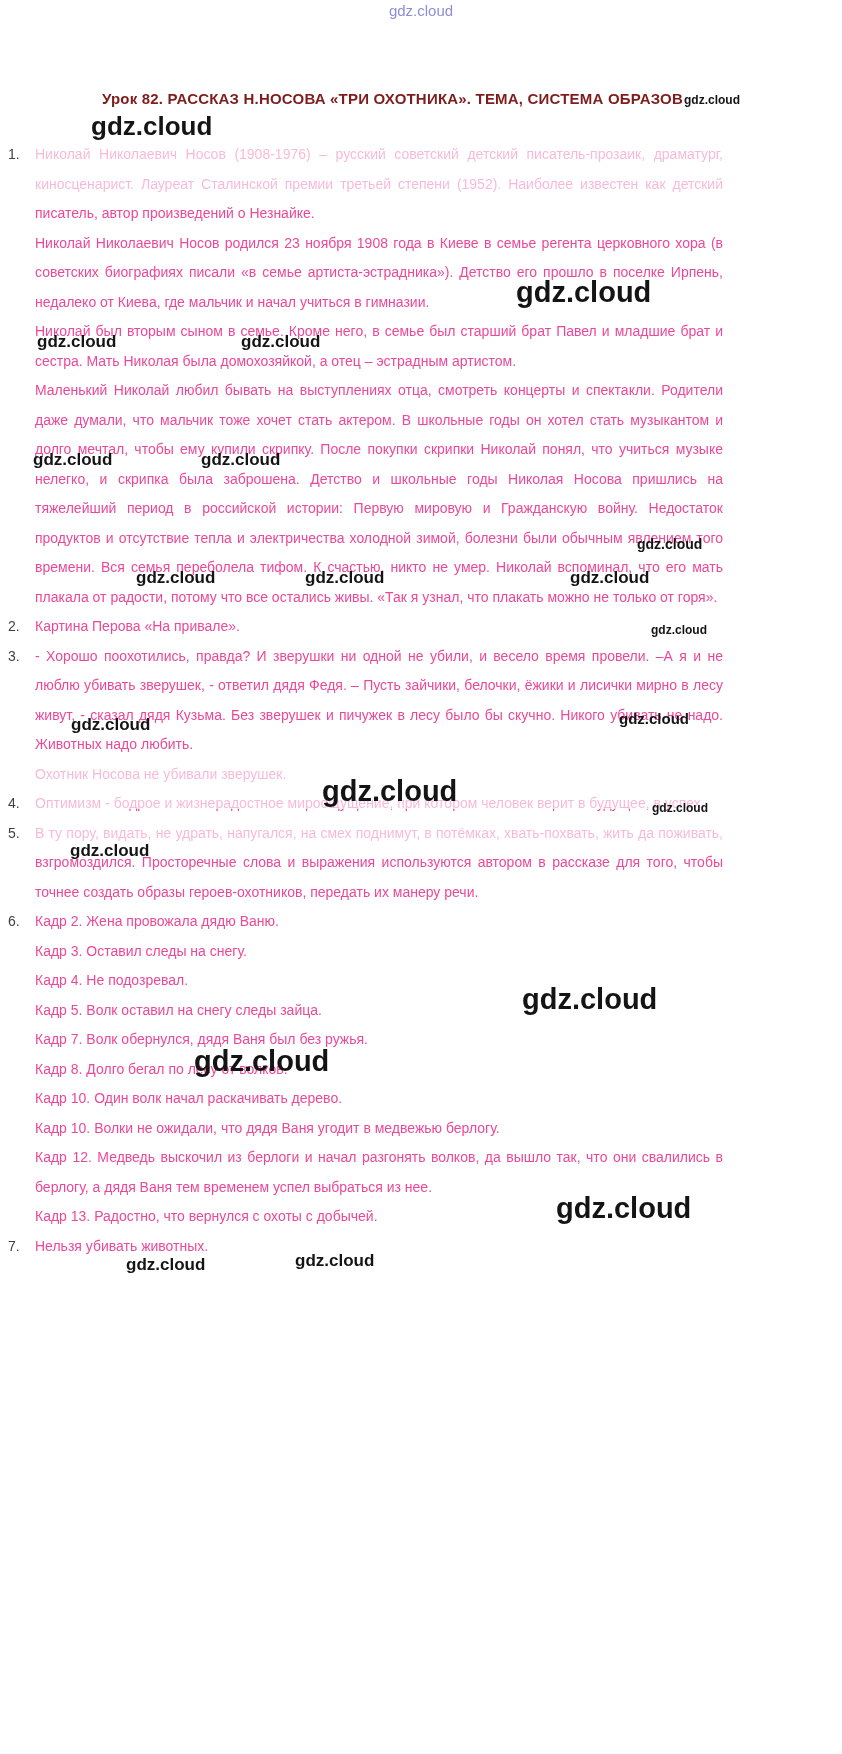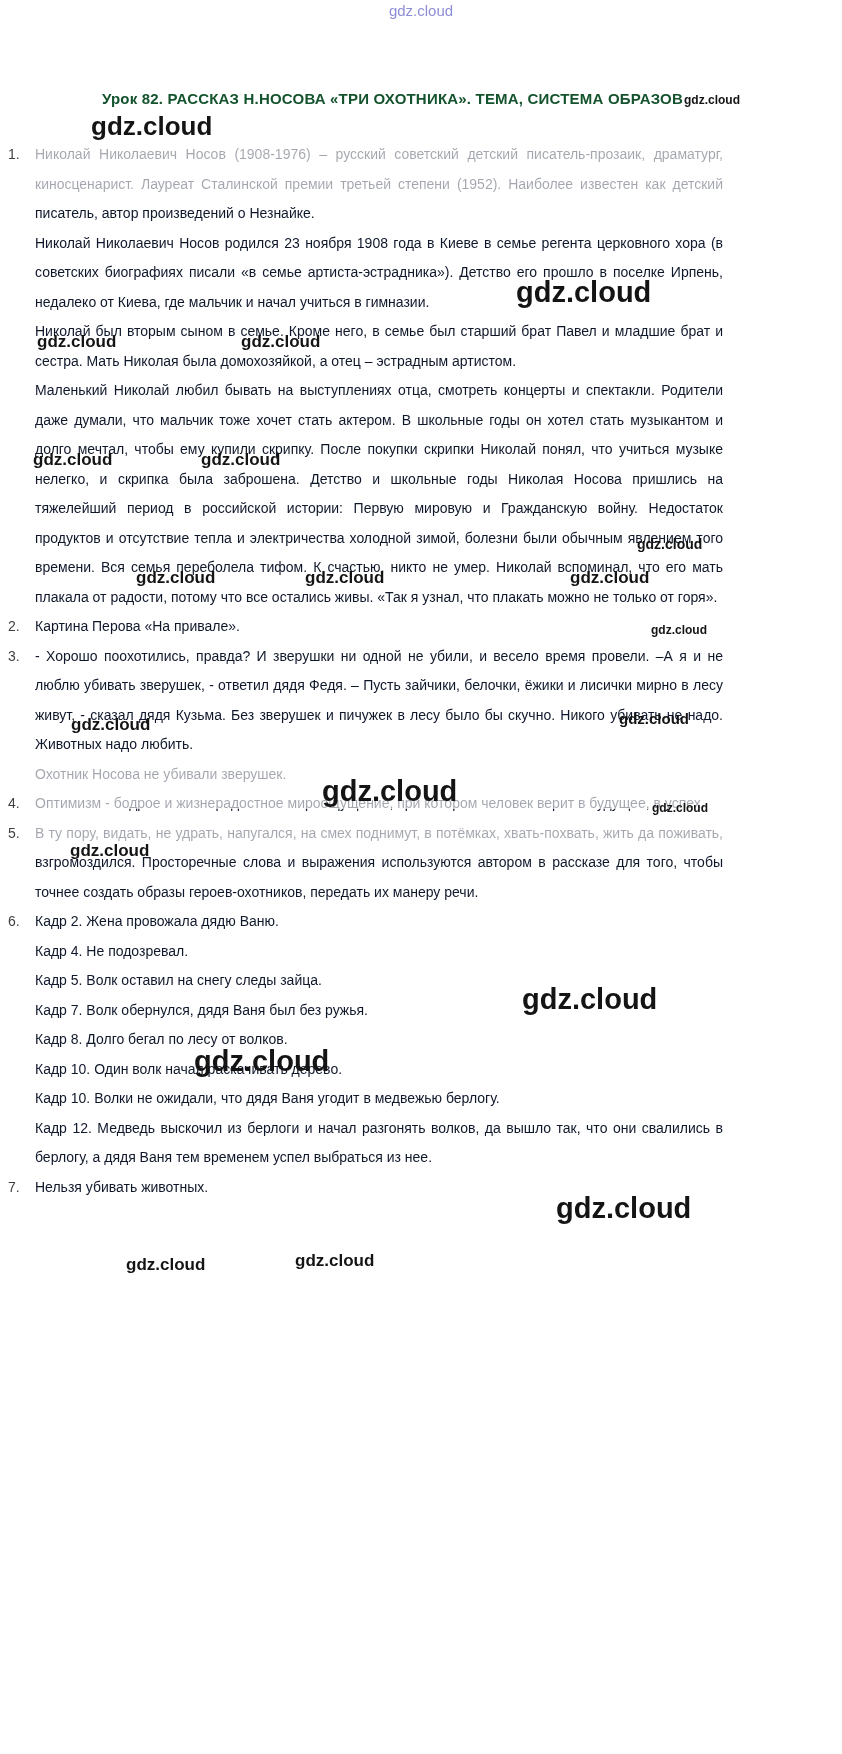--- a/index.html
+++ b/index.html
@@ -2,27 +2,27 @@
 <html><head>
 <meta charset="utf-8">
 <style>
   * { margin:0; padding:0; box-sizing:border-box; }
   html,body { background:#ffffff; }
   body { font-family:"Liberation Sans", sans-serif; }
   .page { position:relative; width:842px; height:1278px; background:#ffffff; overflow:hidden; margin:0 auto; }
   .top-wm { position:absolute; top:2px; left:0; width:100%; text-align:center; font-size:15px; font-weight:400; color:#8e8ed8; z-index:5; }
   .content { position:absolute; top:84px; left:0; width:842px; z-index:1; }
   .title-row { text-align:center; white-space:nowrap; margin-bottom:26px; height:30px; line-height:30px; }
-  .title { font-weight:700; font-size:15px; color:#14532d; letter-spacing:0.2px; }
+  .title { font-weight:700; font-size:15px; color:#7f1d1d; letter-spacing:0.2px; }
   .title-wm { font-size:12px; font-weight:600; color:#141414; margin-left:1px; }
   .items { margin-left:8px; width:723px; }
   .item-row { display:flex; align-items:flex-start; }
   .item-num { flex:0 0 27px; width:27px; font-size:14px; line-height:29.5px; color:#3f3f3f; }
   .item-body { flex:0 0 688px; width:688px; }
-  .para { font-size:14px; line-height:29.5px; color:#0f172a; text-align:justify; }
+  .para { font-size:14px; line-height:29.5px; color:#ec4899; text-align:justify; }
   .wm { position:absolute; font-weight:600; color:#141414; white-space:nowrap; z-index:5; line-height:1.1; }
   .fade { position:absolute; background:rgba(255,255,255,0.62); z-index:3; pointer-events:none; }
 </style>
 </head>
 <body>
 
 <div class="page" id="page">
   <div class="top-wm">gdz.cloud</div>
   <div class="content">
     <div class="title-row">
@@ -60,27 +60,29 @@
         <div class="item-row">
           <div class="item-num">5.</div>
           <div class="item-body">
             <p class="para">В ту пору, видать, не удрать, напугался, на смех поднимут, в потёмках, хвать-похвать, жить да поживать, взгромоздился. Просторечные слова и выражения используются автором в рассказе для того, чтобы точнее создать образы героев-охотников, передать их манеру речи.</p>
           </div>
         </div>
         <div class="item-row">
           <div class="item-num">6.</div>
           <div class="item-body">
             <p class="para">Кадр 2. Жена провожала дядю Ваню.</p>
+            <p class="para">Кадр 3. Оставил следы на снегу.</p>
             <p class="para">Кадр 4. Не подозревал.</p>
             <p class="para">Кадр 5. Волк оставил на снегу следы зайца.</p>
             <p class="para">Кадр 7. Волк обернулся, дядя Ваня был без ружья.</p>
             <p class="para">Кадр 8. Долго бегал по лесу от волков.</p>
             <p class="para">Кадр 10. Один волк начал раскачивать дерево.</p>
             <p class="para">Кадр 10. Волки не ожидали, что дядя Ваня угодит в медвежью берлогу.</p>
             <p class="para">Кадр 12. Медведь выскочил из берлоги и начал разгонять волков, да вышло так, что они свалились в берлогу, а дядя Ваня тем временем успел выбраться из нее.</p>
+            <p class="para">Кадр 13. Радостно, что вернулся с охоты с добычей.</p>
           </div>
         </div>
         <div class="item-row">
           <div class="item-num">7.</div>
           <div class="item-body">
             <p class="para">Нельзя убивать животных.</p>
           </div>
         </div>
       </div>
   </div>

